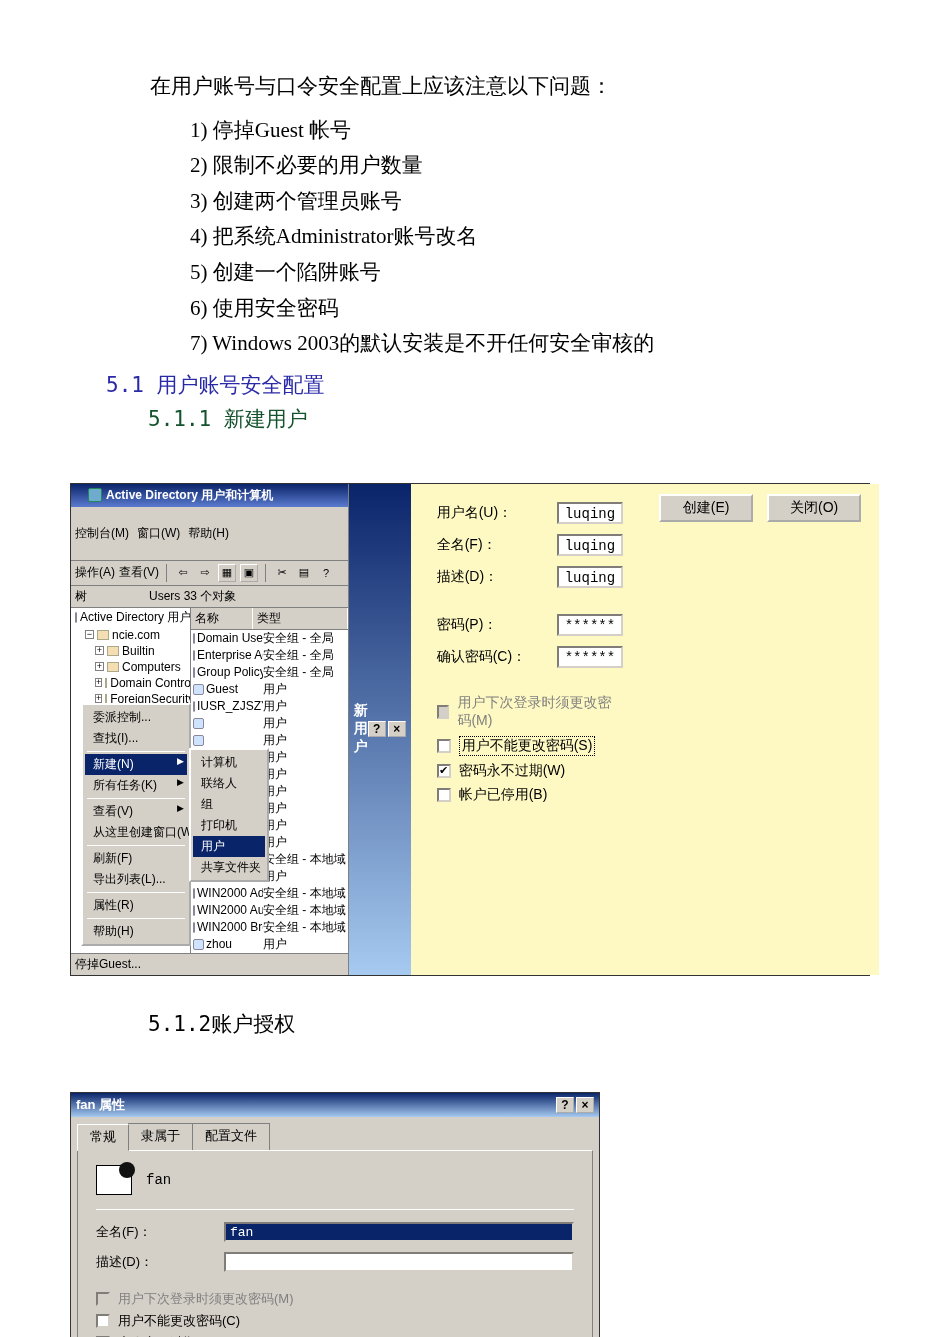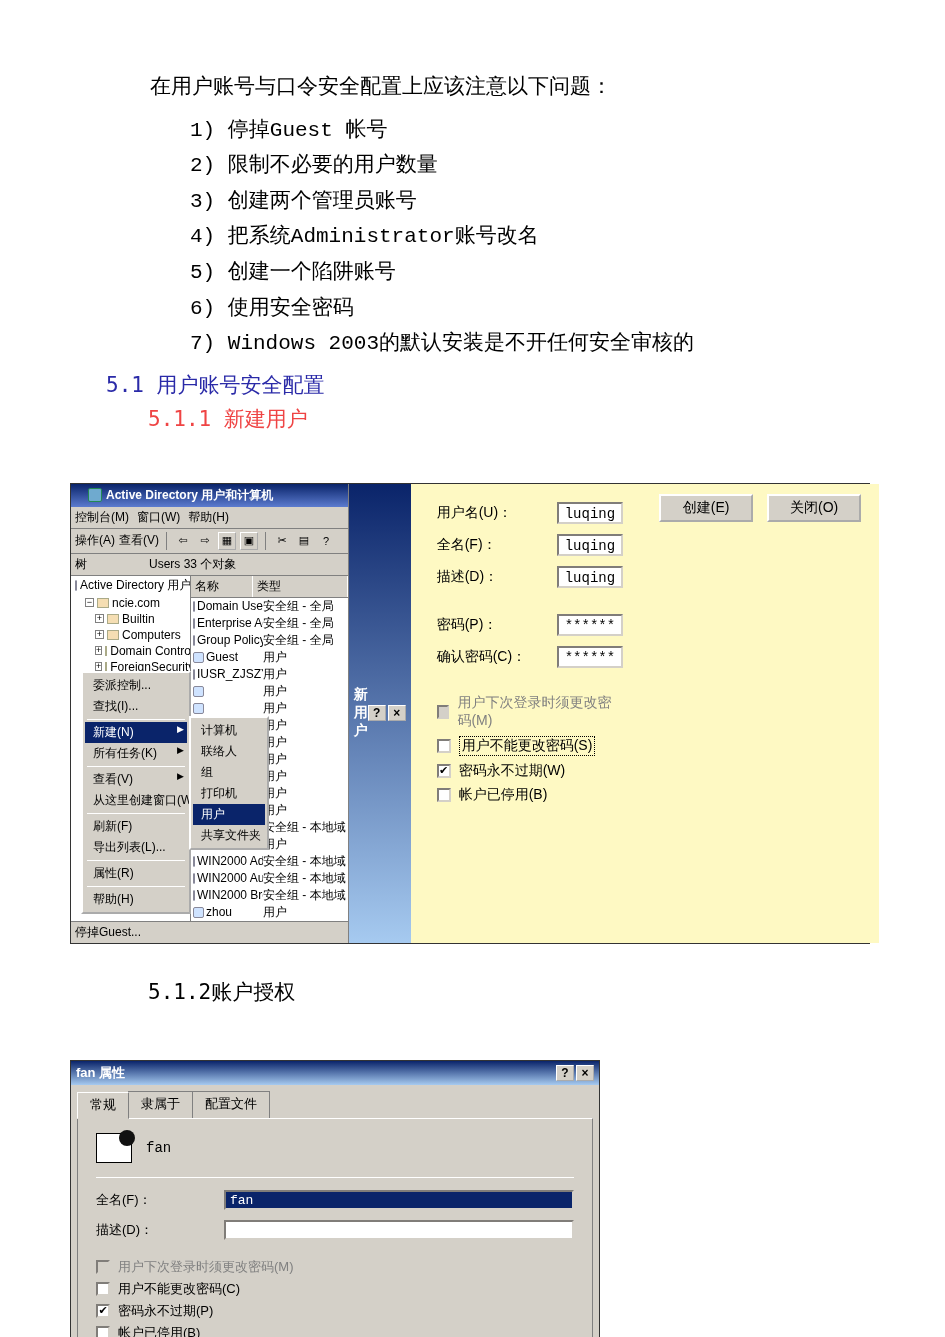--- a/index.html
+++ b/index.html
@@ -8,23 +8,23 @@
     padding: 0;
     background: #fff;
     font-family: "SimSun", "宋体", serif;
     font-size: 21px;
     color: #000;
     width: 945px;
   }
   .doc-body { padding: 70px 70px 40px 70px; }
   .doc-intro { margin: 0 0 10px 80px; line-height: 1.6; }
   .doc-list { margin-left: 120px; line-height: 1.6; }
-  .doc-list div { margin-bottom: 2px; font-family: Liberation Mono, monospace; }
+  .doc-list div { margin-bottom: 2px; font-family: Liberation Serif, serif; }
   .sec-title { margin: 10px 0 6px 36px; color: #2a2aa8; font-family: "SimSun", monospace; }
-  .subsec-title { margin: 6px 0 10px 78px; color: #ef4444; font-family: "SimSun", monospace; }
+  .subsec-title { margin: 6px 0 10px 78px; color: #14532d; font-family: "SimSun", monospace; }
 
   
   .shot1 {
     margin: 0 70px 0 70px;
     width: 800px;
     border: 1px solid #333;
     display: flex;
     font-family: "宋体", "SimSun", Tahoma, sans-serif;
     font-size: 12px;
     color: #000;
@@ -40,21 +40,21 @@
   .ad-titlebar {
     background: linear-gradient(#0a246a, #5b7bcf);
     color: #fff;
     padding: 3px 17px;
     font-weight: bold;
     display: flex;
     align-items: center;
     gap: 4px;
   }
   .ad-titlebar .icon { width: 14px; height: 14px; background: #6faacf; border: 1px solid #285; border-radius: 2px; display:inline-block;}
-  .ad-menubar { background: #d4d0c8; padding: 2px 4px; border-bottom: 1px solid #808080; display:flex; gap:8px;}
+  .ad-menubar { background: #d4d0c8; padding: 18px 4px; border-bottom: 1px solid #808080; display:flex; gap:8px;}
   .ad-menubar span { cursor: default; }
   .ad-toolbar {
     background: #d4d0c8;
     padding: 3px 4px;
     border-bottom: 1px solid #808080;
     display: flex;
     align-items: center;
     gap: 4px;
   }
   .tb-sep { width:1px; height:18px; background:#808080; margin:0 3px;}

